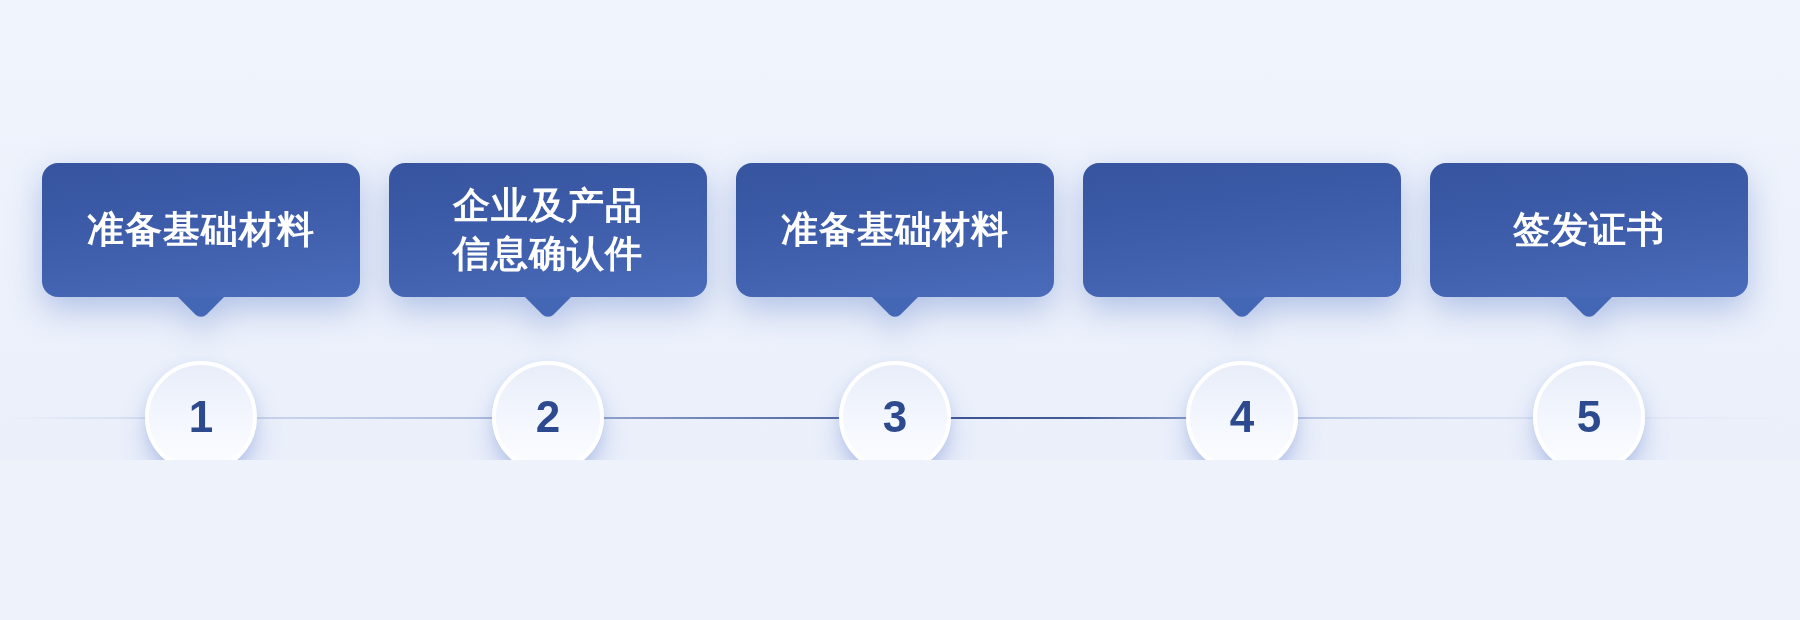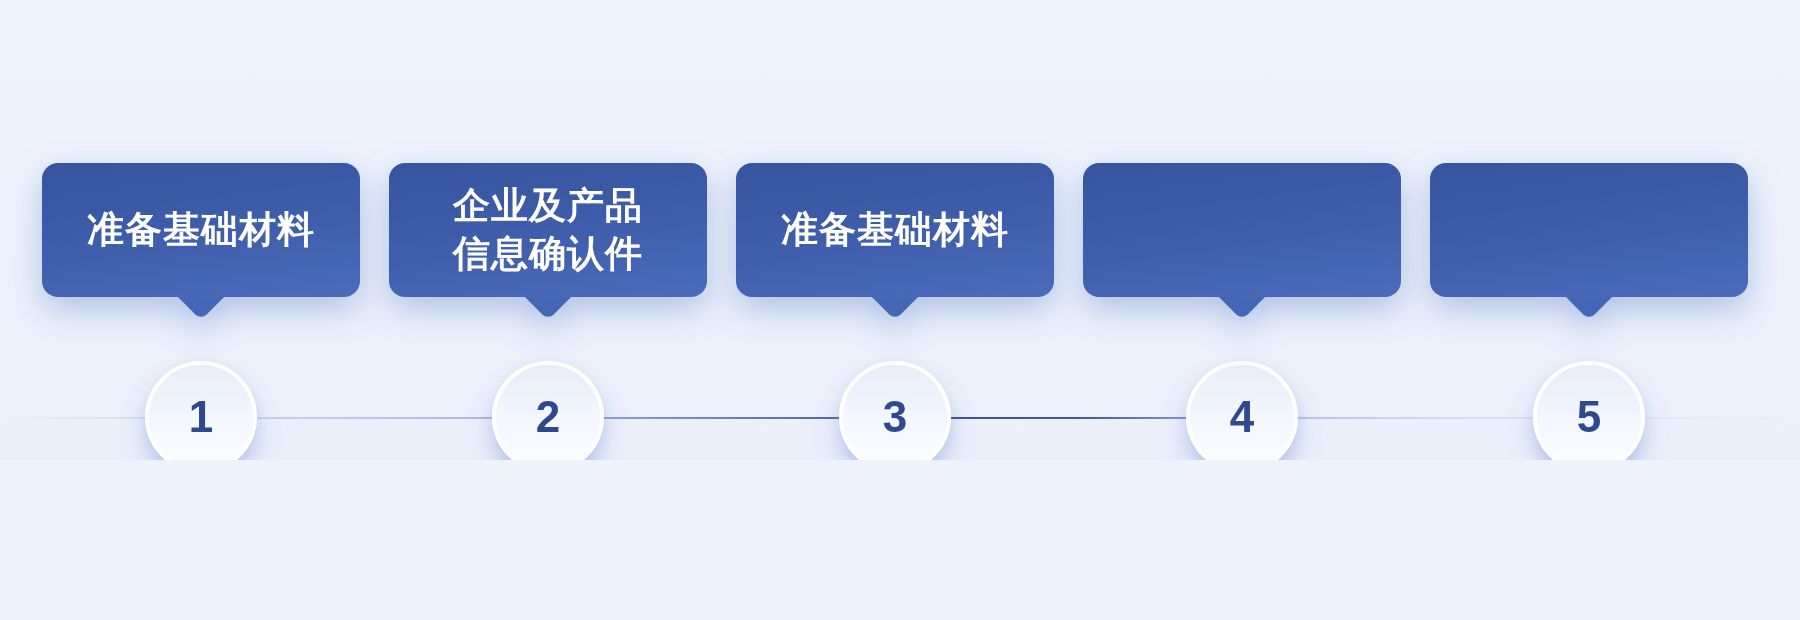--- a/index.html
+++ b/index.html
@@ -162,20 +162,21 @@
         </div>
       </div>
       <div class="circle">
         <span class="num">4</span>
       </div>
     </div>
 
     <div class="step">
       <div class="bubble-wrap">
         <div class="bubble">
+          <span class="bubble-label">签发证书</span>
           <span class="tail"></span>
         </div>
       </div>
       <div class="circle">
         <span class="num">5</span>
       </div>
     </div>
 
   </div>
 </div>

